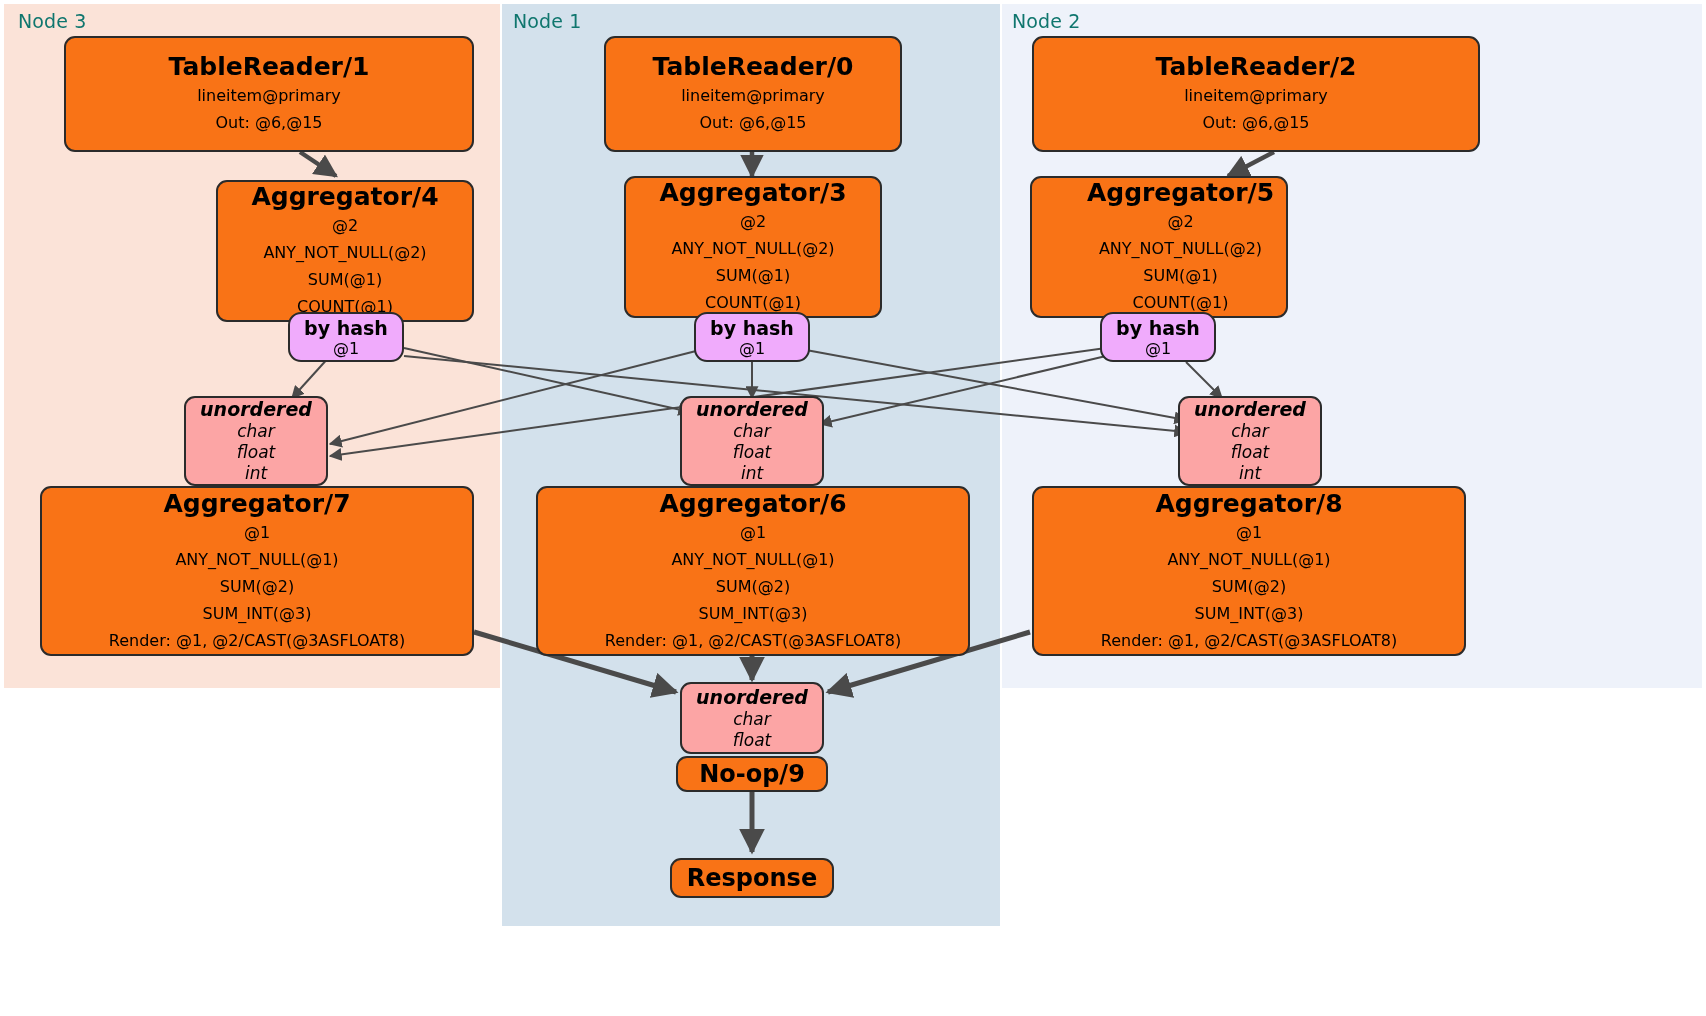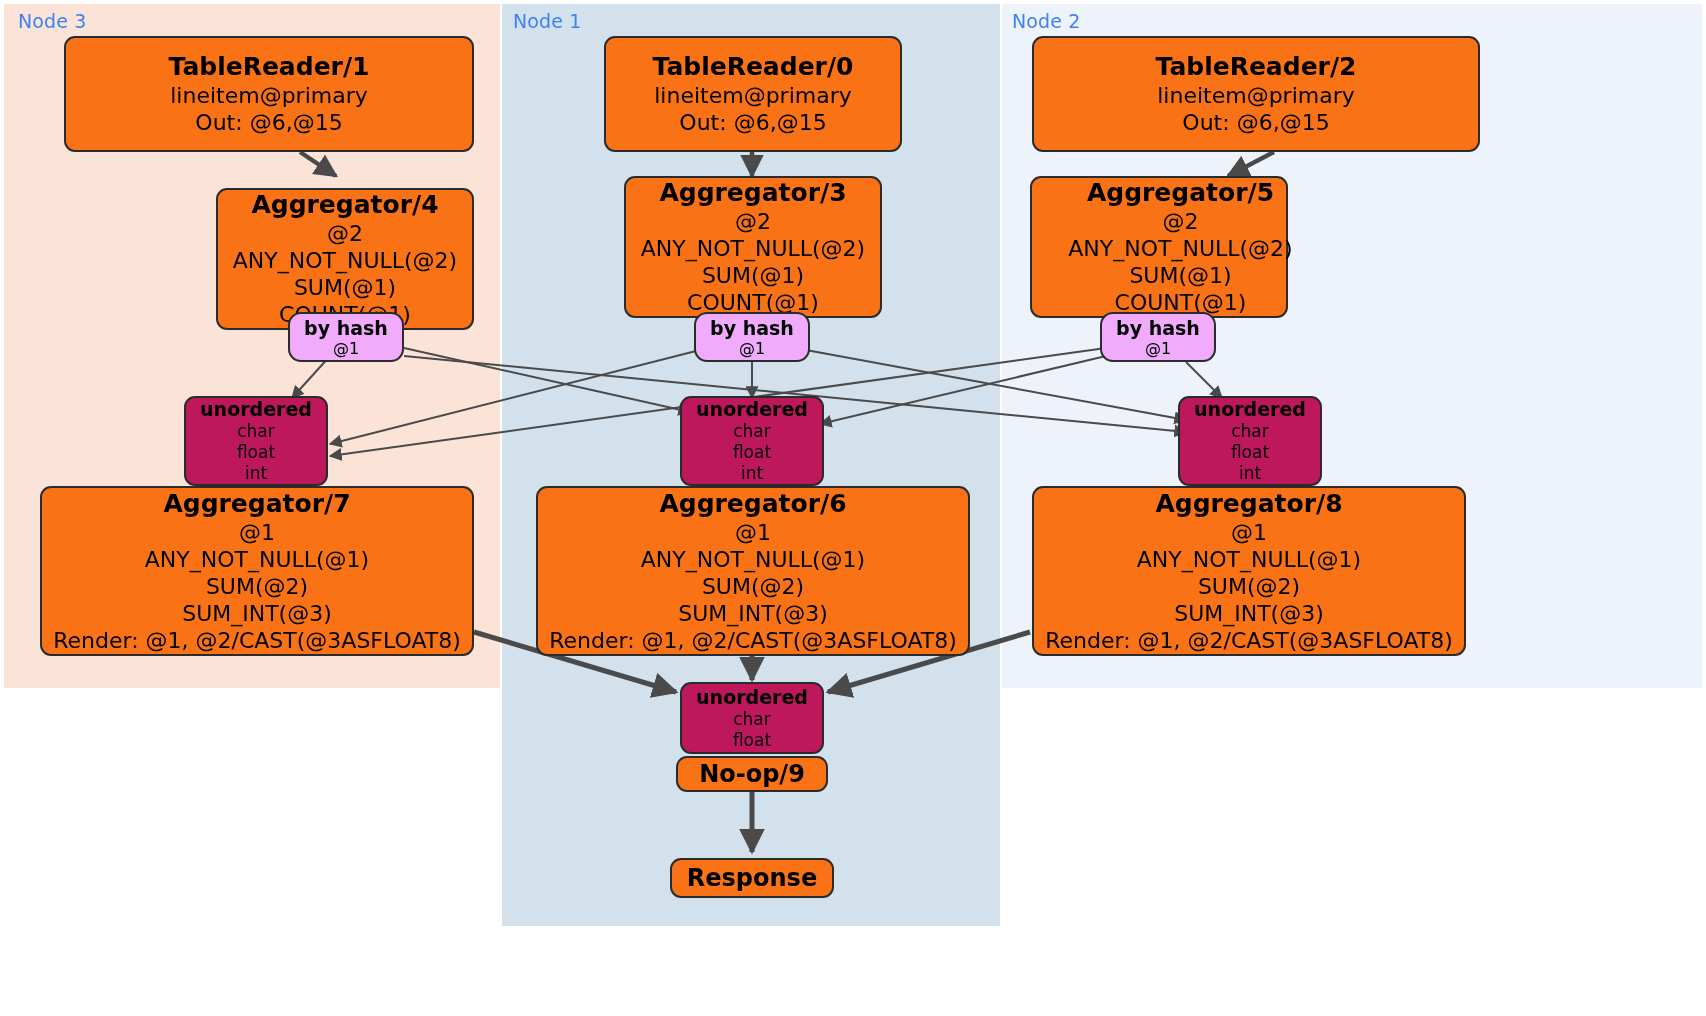--- a/index.html
+++ b/index.html
@@ -19,21 +19,21 @@
   }
 
   
   .panel {
     position: absolute;
     box-sizing: border-box;
   }
   .panel-label {
     position: absolute;
     font-size: 19px;
-    color: #3b82f6;
+    color: #0f766e;
     letter-spacing: .1px;
     white-space: nowrap;
   }
 
   
   #edges {
     position: absolute;
     left: 0;
     top: 0;
     width: 1706px;
@@ -55,32 +55,33 @@
   }
   .proc {
     background: #f97316;
     border-radius: 11px;
   }
   .router {
     background: #f0abfc;
     border-radius: 13px;
   }
   .sync {
-    background: #be185d;
+    background: #fca5a5;
     border-radius: 11px;
+    font-style: italic;
   }
 
   .box .title {
     font-weight: bold;
     font-size: 25px;
     line-height: 30px;
     white-space: nowrap;
   }
   .box .sub {
-    font-size: 22px;
+    font-size: 16px;
     line-height: 27px;
     white-space: nowrap;
   }
 
   .router .title {
     font-size: 19px;
     line-height: 22px;
   }
   .router .sub {
     font-size: 16px;
@@ -194,21 +195,21 @@
     <div class="sub">lineitem@primary</div>
     <div class="sub">Out: @6,@15</div>
   </div>
 
   <div class="box proc" style="left:1032px; top:36px; width:448px; height:116px;justify-content:center;">
     <div class="title">TableReader/2</div>
     <div class="sub">lineitem@primary</div>
     <div class="sub">Out: @6,@15</div>
   </div>
 
-  <div class="box proc" style="left:216px; top:188px; width:258px; height:142px;">
+  <div class="box proc" style="left:216px; top:180px; width:258px; height:142px;">
     <div class="title">Aggregator/4</div>
     <div class="sub">@2</div>
     <div class="sub">ANY_NOT_NULL(@2)</div>
     <div class="sub">SUM(@1)</div>
     <div class="sub">COUNT(@1)</div>
   </div>
 
   <div class="box proc" style="left:624px; top:176px; width:258px; height:142px;">
     <div class="title">Aggregator/3</div>
     <div class="sub">@2</div>

